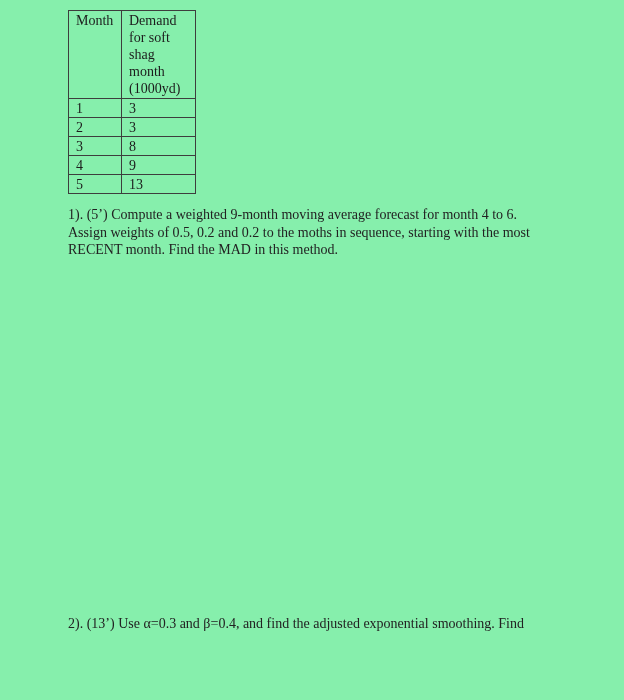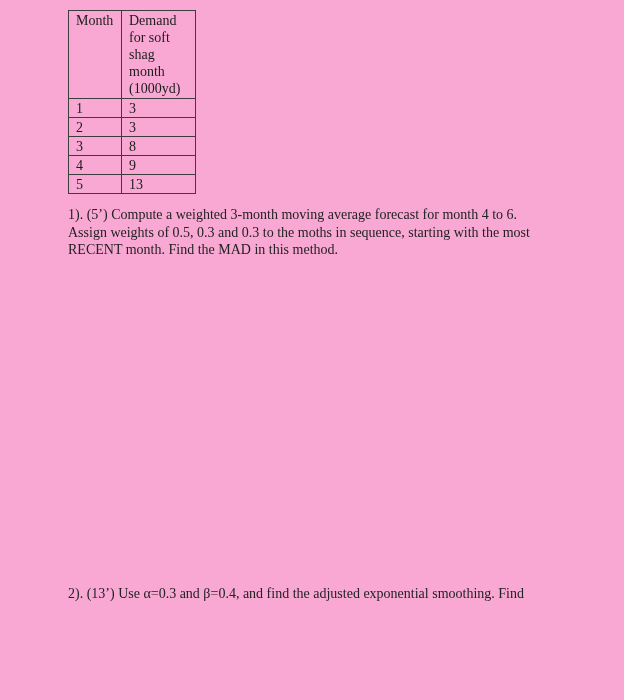--- a/index.html
+++ b/index.html
@@ -7,21 +7,21 @@
     width: 624px;
     height: 700px;
     background: #ffffff;
     font-family: "Liberation Serif", "DejaVu Serif", serif;
     color: #1e1e1e;
   }
   .page {
     position: relative;
     width: 624px;
     height: 700px;
-    background: #f9a8d4;
+    background: #86efac;
     overflow: hidden;
   }
   table.demand-table {
     position: absolute;
     left: 68px;
     top: 10px;
     border-collapse: collapse;
     font-size: 14px;
     color: #1c1c1c;
   }
@@ -42,21 +42,21 @@
   .demand-table tbody td { height: 18px; }
   .question {
     position: absolute;
     left: 68px;
     font-size: 14px;
     line-height: 17.5px;
     color: #222222;
     white-space: nowrap;
   }
   .question-1 { top: 206px; }
-  .question-2 { top: 585px; }
+  .question-2 { top: 615px; }
 </style>
 </head>
 <body>
 
 <div class="page">
 
   <table class="demand-table">
     <thead>
       <tr>
         <th class="col-month">Month</th>
@@ -81,22 +81,22 @@
         <td class="col-demand">9</td>
       </tr>
       <tr>
         <td class="col-month">5</td>
         <td class="col-demand">13</td>
       </tr>
     </tbody>
   </table>
 
   <div class="question question-1">
-    <div class="qline">1). (5’) Compute a weighted 3-month moving average forecast for month 4 to 6.</div>
-    <div class="qline">Assign weights of 0.5, 0.3 and 0.3 to the moths in sequence, starting with the most</div>
+    <div class="qline">1). (5’) Compute a weighted 9-month moving average forecast for month 4 to 6.</div>
+    <div class="qline">Assign weights of 0.5, 0.2 and 0.2 to the moths in sequence, starting with the most</div>
     <div class="qline">RECENT month. Find the MAD in this method.</div>
   </div>
 
   <div class="question question-2">
     <div class="qline">2). (13’) Use α=0.3 and β=0.4, and find the adjusted exponential smoothing. Find</div>
   </div>
 
 </div>
 
 </body></html>

